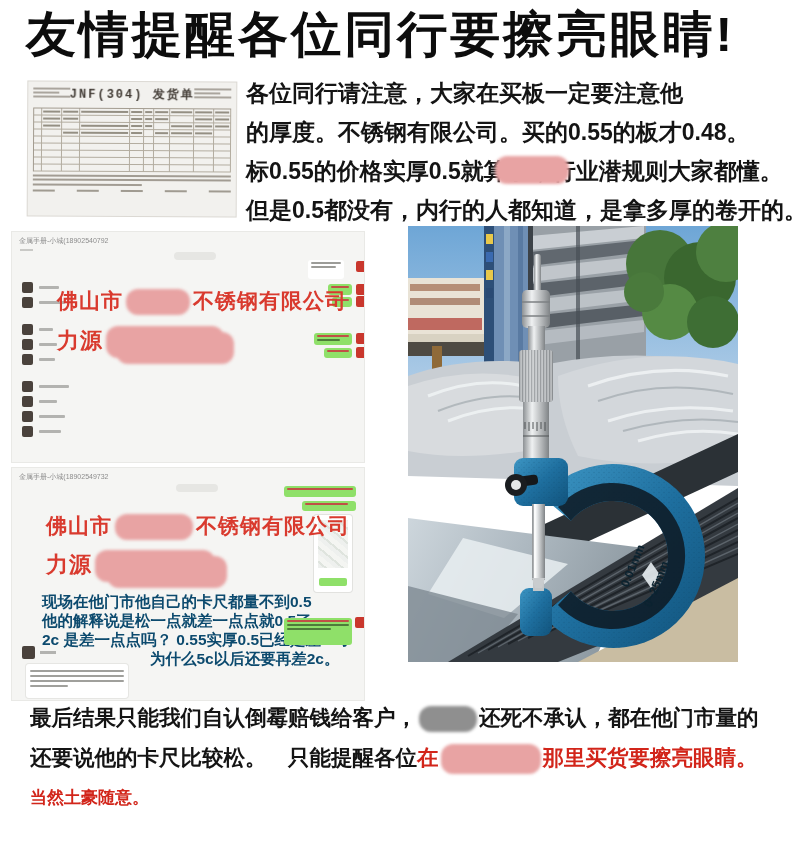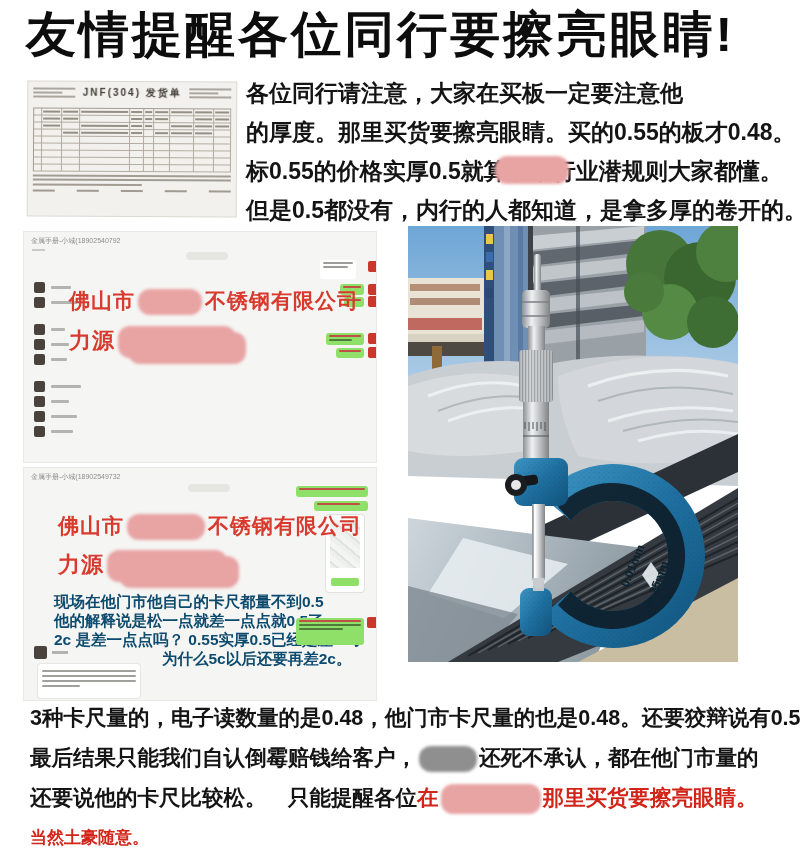--- a/index.html
+++ b/index.html
@@ -21,38 +21,38 @@
   .blob.f3{width:100px;height:30px;margin:0 2px;}
 
   
   .invoice{position:absolute;left:28px;top:82px;width:208px;height:134px;background:#fcfbf8;
            box-shadow:0 0 0 1px #e3e0da;transform:rotate(.3deg);filter:blur(.3px) contrast(.92);
            padding:4px 5px;box-sizing:border-box;}
   .inv-head{display:flex;justify-content:space-between;align-items:flex-start;height:20px;}
   .inv-meta{width:42px;}
   .inv-meta i{display:block;height:2px;background:#9a948a;margin:2px 0;opacity:.8;}
   .inv-meta i:nth-child(2){width:70%;}
-  .inv-title{font-family:Liberation Sans, sans-serif;font-size:10px;font-weight:700;
+  .inv-title{font-family:Liberation Mono, monospace;font-size:12px;font-weight:700;
              color:#3c352e;letter-spacing:2px;white-space:nowrap;}
   .inv-grid{display:grid;margin-top:2px;border:1px solid #a59d90;border-right-width:0;border-bottom-width:0;}
   .inv-grid .cell{border-right:1px solid #b7b0a2;border-bottom:1px solid #b7b0a2;height:6px;}
   .inv-grid .cell.smudge{position:relative;}
   .inv-grid .cell.smudge::after{content:"";display:block;height:2px;margin:2px 1px;background:#847c6e;opacity:.85;}
   .inv-foot{margin-top:2px;}
   .inv-foot i{display:block;height:2px;background:#8f887c;margin:2.5px 0;opacity:.8;}
   .inv-foot i.short{width:55%;}
   .inv-last{display:flex;justify-content:space-between;margin-top:4px;}
   .inv-last i{display:block;height:2px;background:#938c80;width:22px;opacity:.85;}
 
   
   .intro{position:absolute;left:246px;top:78px;width:560px;color:#141414;}
   .intro p{margin:0 0 8px 0;font-size:23px;font-weight:700;line-height:31px;white-space:nowrap;letter-spacing:0;}
 
   
-  .chat{position:absolute;left:24px;width:352px;background:#f5f5f3;box-shadow:0 0 0 1px #e9e9e6;overflow:hidden;}
+  .chat{position:absolute;left:12px;width:352px;background:#f5f5f3;box-shadow:0 0 0 1px #e9e9e6;overflow:hidden;}
   .chat1{top:232px;height:230px;}
   .chat2{top:468px;height:232px;}
   .chat-header{position:absolute;left:7px;top:4px;font-size:7px;color:#8d8d8d;filter:blur(.4px);white-space:nowrap;}
   .chat-dash{position:absolute;left:8px;top:17px;width:13px;height:2px;background:#c9c9c6;}
   .timestamp-pill{position:absolute;width:42px;height:8px;border-radius:4px;background:#e6e6e3;}
 
   
   .contacts{position:absolute;left:10px;top:50px;width:70px;}
   .contact-row{display:flex;align-items:center;margin-bottom:4px;}
   .contact-row.gap{margin-top:16px;}
@@ -229,21 +229,21 @@
       <i></i>
         <i></i>
         <i></i>
         <i></i>
         <i></i>
     </div>
   </div>
 
   <div class="intro">
     <p><span>各位同行请注意，大家在</span><span class="blob intro"></span><span>买板一定要注意他</span></p>
-    <p>的厚度。那里买货要擦亮眼睛。买的0.55的板才0.48。</p>
+    <p>的厚度。不锈钢有限公司。买的0.55的板才0.48。</p>
     <p>标0.55的价格实厚0.5就算了，行业潜规则大家都懂。</p>
     <p>但是0.5都没有，内行的人都知道，是拿多厚的卷开的。</p>
   </div>
 
   <div class="chat chat1">
     <div class="chat-header">金属手册-小城(18902540792</div>
     <div class="chat-dash"></div>
     <div class="timestamp-pill" style="left:162px;top:20px;"></div>
 
     <div class="contacts" id="contacts1">
@@ -501,19 +501,18 @@
 
       <g>
         <text x="220" y="362" font-size="12" font-weight="bold" fill="#0b2330" transform="rotate(-68 220 362)">0.01mm</text>
         <polygon points="243,336 252,349 243,362 234,349" fill="#e8eef2" opacity="0.9"></polygon>
         <text x="243" y="382" font-size="12" font-weight="bold" fill="#0b2330" transform="rotate(-68 243 382)">0~25mm</text>
       </g>
     </g>
   </svg>
 
   <div class="footer-block">
-    <p>3种卡尺量的，电子读数量的是0.48，他门市卡尺量的也是0.48。还要狡辩说有0.5</p>
     <p><span>最后结果只能我们自认倒霉赔钱给客户，</span><span class="blob gray"></span><span>还死不承认，都在他门市量的</span></p>
     <p><span>还要说他的卡尺比较松。　只能提醒各位</span><span class="red">在</span><span class="blob f3"></span><span class="red">那里买货要擦亮眼睛。</span></p>
     <p class="red f4">当然土豪随意。</p>
   </div>
 
 </div>
 
 </body></html>

